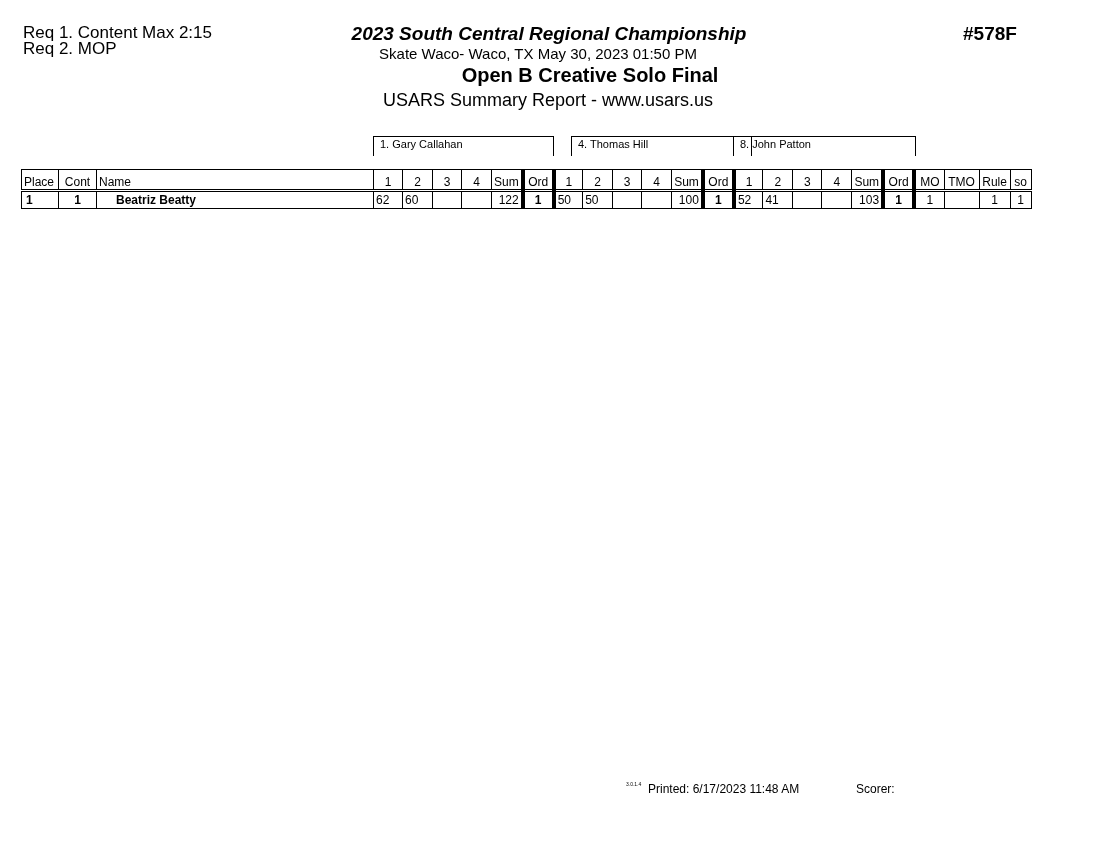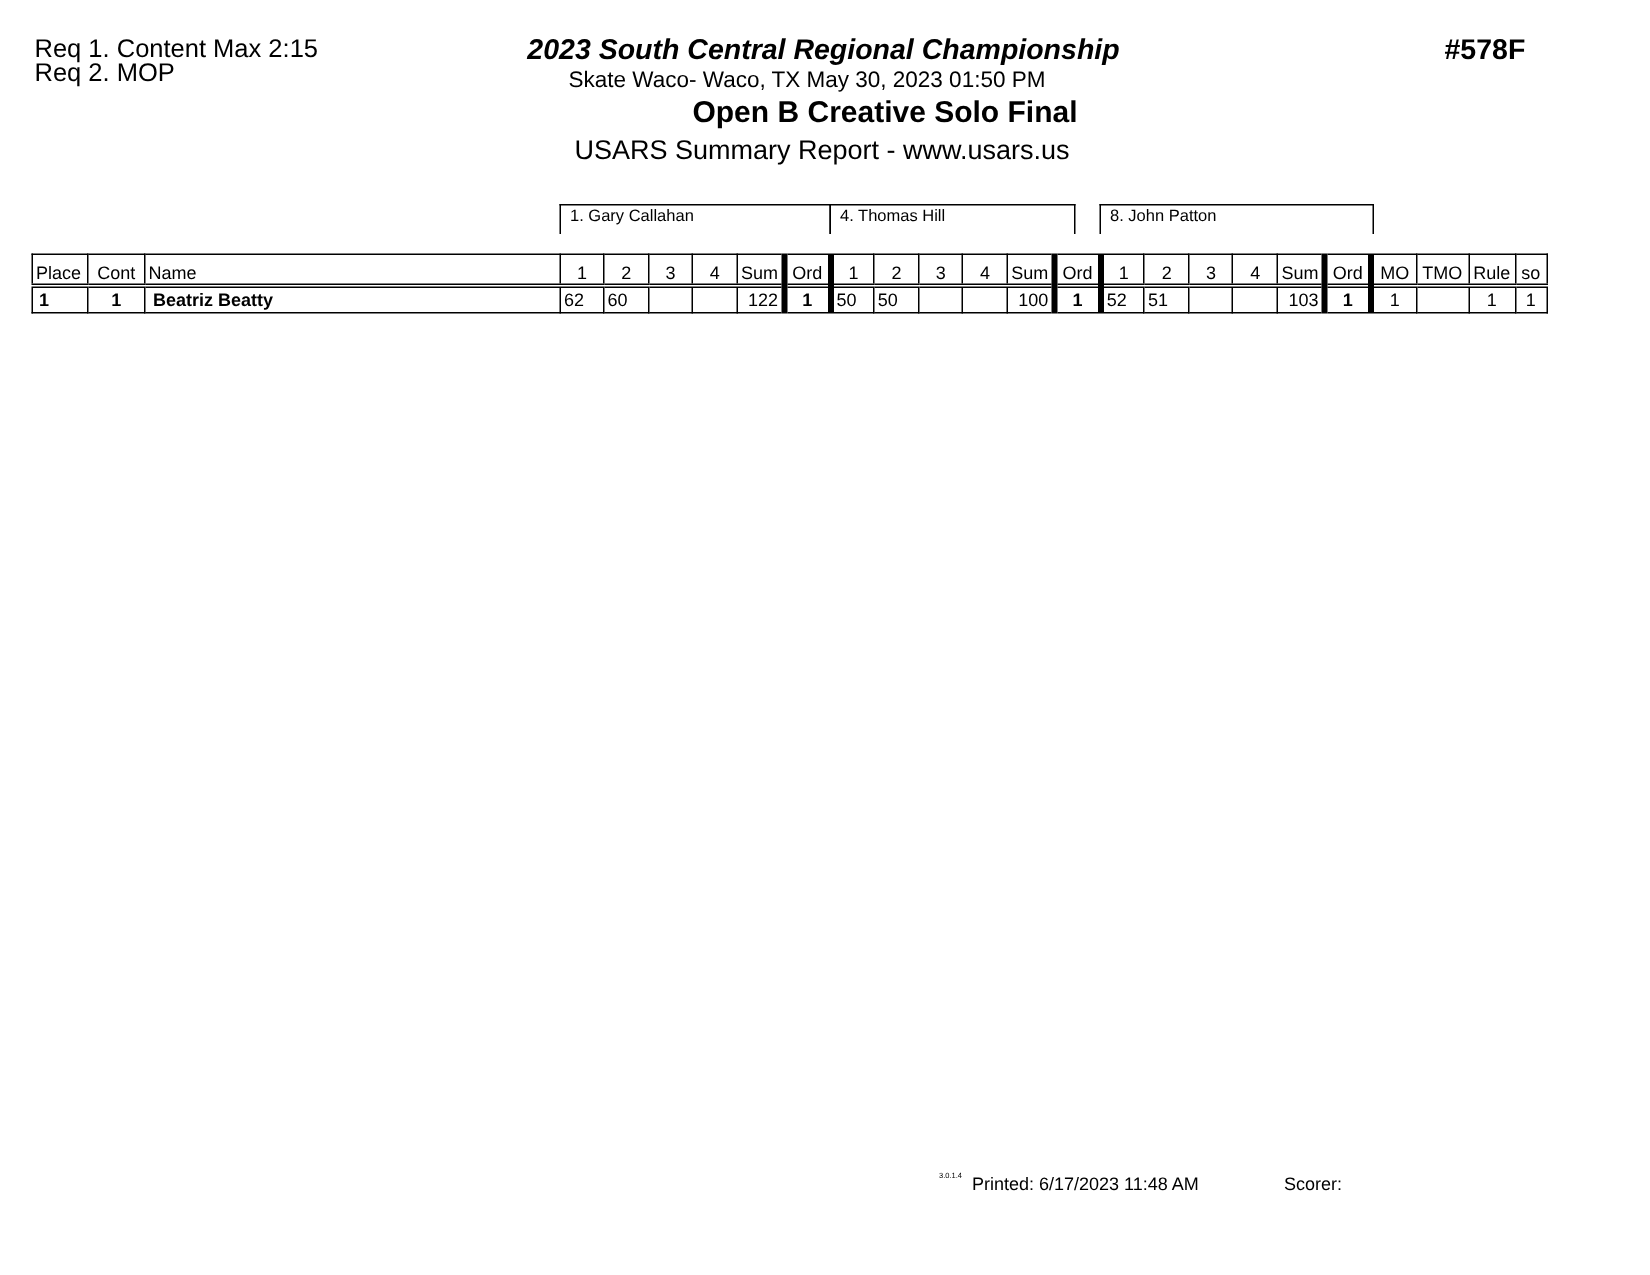--- a/index.html
+++ b/index.html
@@ -28,21 +28,21 @@
 <div class="req" style="top:25px">Req  1.  Content Max 2:15</div>
 <div class="req" style="top:41px">Req  2.  MOP</div>
 
 <div class="center t1">2023 South Central Regional Championship</div>
 <div class="center t2">Skate Waco- Waco, TX  May 30, 2023  01:50 PM</div>
 <div class="center t3">Open B Creative Solo Final</div>
 <div class="center t4">USARS Summary Report - www.usars.us</div>
 <div class="code">#578F</div>
 
 <div class="judge" style="left:373px;width:181px">1.  Gary Callahan</div>
-<div class="judge" style="left:553px;width:164px">4.  Thomas Hill</div>
+<div class="judge" style="left:571px;width:181px">4.  Thomas Hill</div>
 <div class="judge" style="left:733px;width:183px">8.  John Patton</div>
 
 <table class="grid">
   <colgroup>
     <col style="width:37px">
       <col style="width:38px">
       <col style="width:277px">
     <col style="width:29px">
       <col style="width:30px">
       <col style="width:29px">
@@ -90,35 +90,35 @@
     <td class="c thick">Sum</td>
     <td class="c thick">Ord</td>
     <td class="c">MO</td>
     <td class="c">TMO</td>
     <td class="c">Rule</td>
     <td class="c">so</td>
   </tr>
   <tr>
     <td class="b" style="padding-left:4px">1</td>
     <td class="c b">1</td>
-    <td class="b" style="padding-left:5px">Beatriz Beatty</td>
+    <td class="b" style="padding-left:19px">Beatriz Beatty</td>
     <td>62</td>
     <td>60</td>
     <td></td>
     <td></td>
     <td class="r thick">122</td>
     <td class="c b thick">1</td>
     <td>50</td>
     <td>50</td>
     <td></td>
     <td></td>
     <td class="r thick">100</td>
     <td class="c b thick">1</td>
     <td>52</td>
-    <td>51</td>
+    <td>41</td>
     <td></td>
     <td></td>
     <td class="r thick">103</td>
     <td class="c b thick">1</td>
     <td class="c">1</td>
     <td class="c"></td>
     <td class="c">1</td>
     <td class="c">1</td>
   </tr>
 </tbody>

